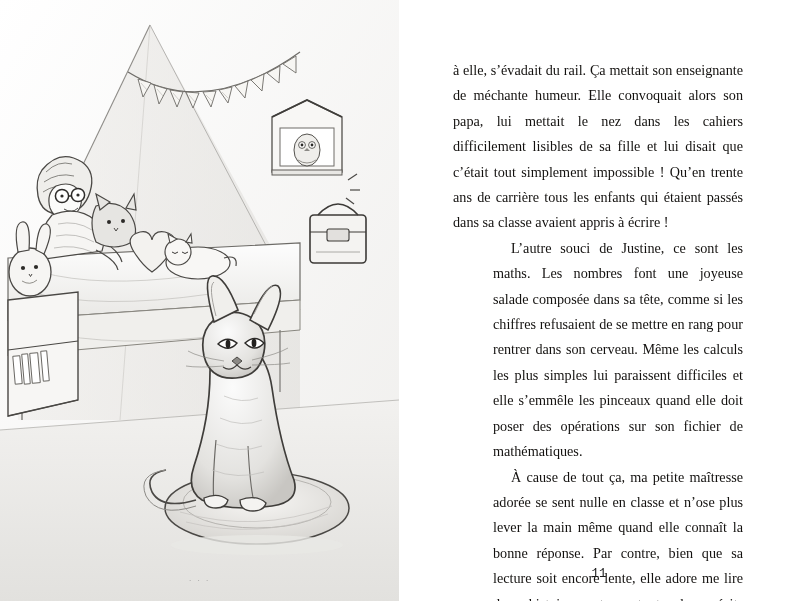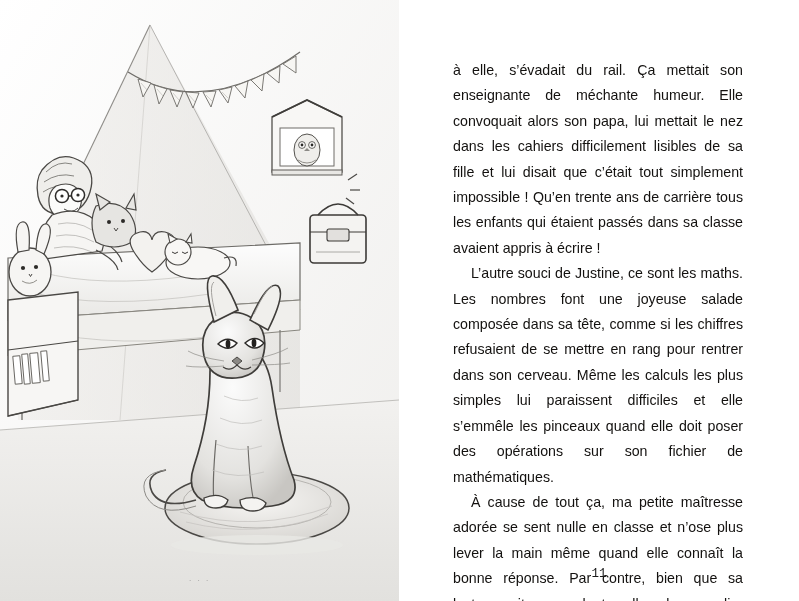--- a/index.html
+++ b/index.html
@@ -58,24 +58,25 @@
     top: 58px;
     width: 290px;
   }
   .text-column p {
     margin: 0;
     font-size: 14.2px;
     line-height: 25.4px;
     text-align: justify;
     text-justify: inter-word;
     color: #13110f;
-    font-family: Liberation Sans, sans-serif;
+    font-family: Liberation Serif, serif;
   }
   .text-column p.indent {
     text-indent: 18px;
+    margin-left: 40px;
   }
   .folio {
     position: absolute;
     left: 0;
     top: 567px;
     width: 400px;
     text-align: center;
     font-size: 12.5px;
     color: #1a1a1a;
     font-family: Liberation Mono, monospace;

